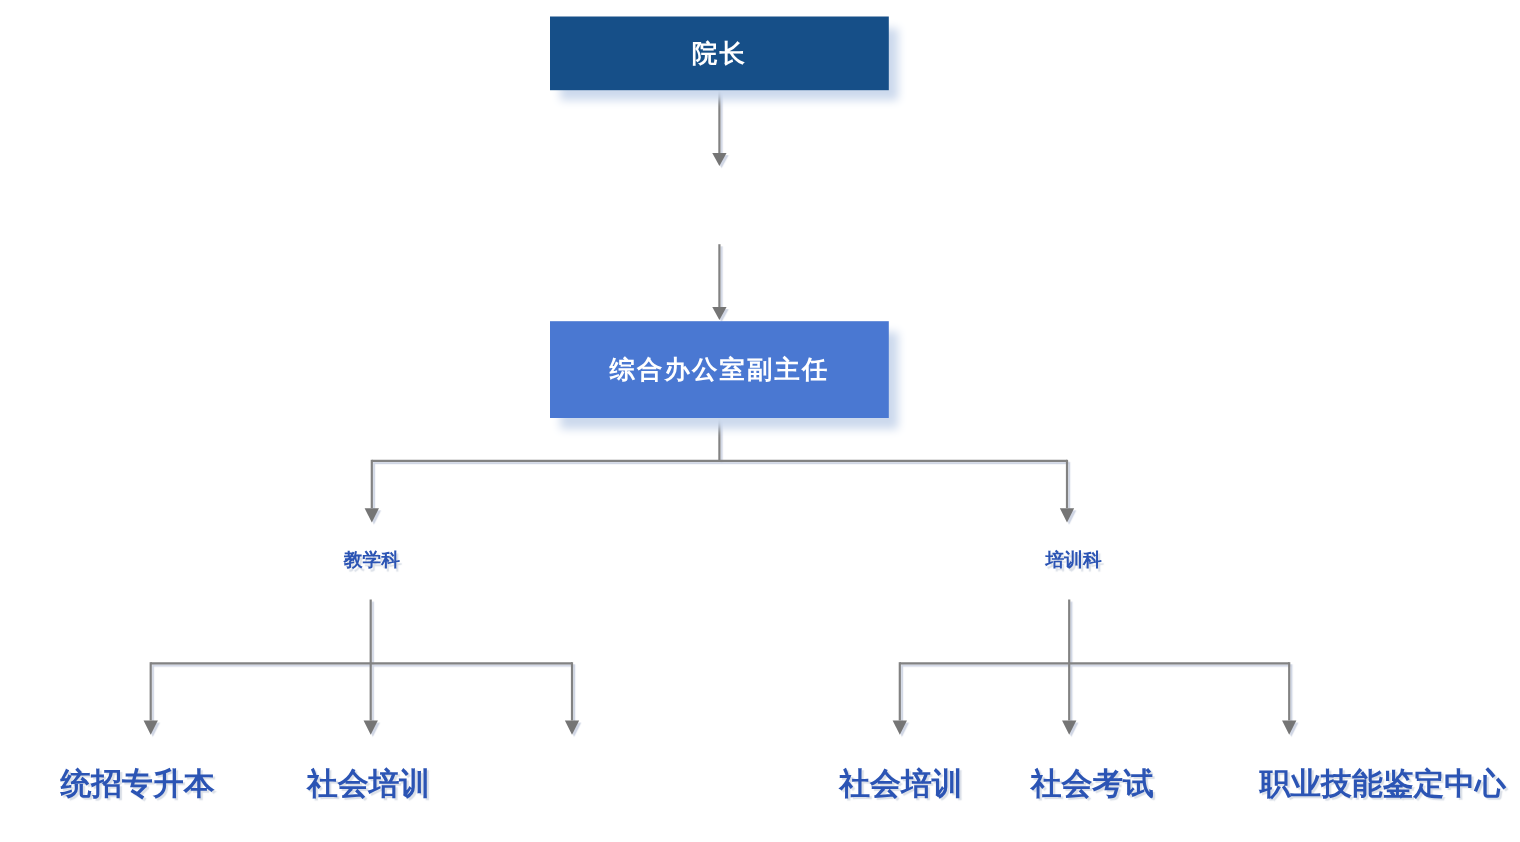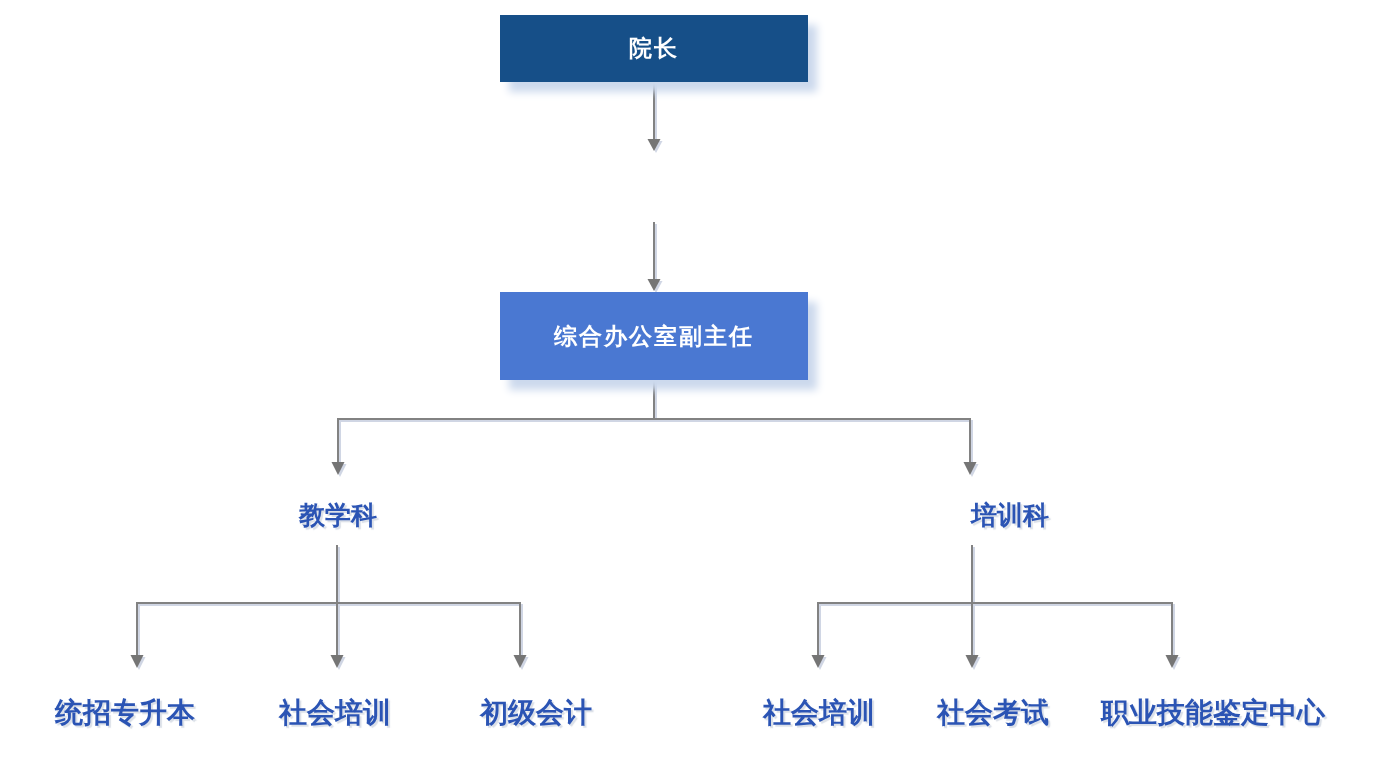--- a/index.html
+++ b/index.html
@@ -49,21 +49,21 @@
     box-shadow: 9px 10px 8px var(--box_shadow, #ccd9ed);
   }
   .org-box.level1 { top: 15px;  background: var(--node_level1_bg, #164f88); }
   .org-box.level2 { top: 152px; background: var(--node_level2_bg, #1063b4); }
   .org-box.level3 { top: 292px; background: var(--node_level3_bg, #4a78d2); height: 88px; }
   .branch-label {
     position: absolute;
     top: 498px;
     transform: translateX(-50%);
     color: var(--branch_label_text, #2b54b4);
-    font-size: 26px;
+    font-size: 17px;
     font-weight: bold;
     white-space: nowrap;
     text-shadow: 2px 2px 1px rgba(150, 162, 185, 0.35);
   }
   .leaf-label {
     position: absolute;
     top: 694px;
     transform: translateX(-50%);
     color: var(--branch_label_text, #2b54b4);
     font-size: 28px;
@@ -116,23 +116,22 @@
       <polygon points="811.5,655 824.5,655 818,668"></polygon>
       <line x1="1172" y1="602" x2="1172" y2="655"></line>
       <polygon points="1165.5,655 1178.5,655 1172,668"></polygon>
     </g>
   </svg>
 
   <div class="org-box level1">院长</div>
   <div class="org-box level3">综合办公室副主任</div>
 
   <div class="branch-label" style="left:338px">教学科</div>
-  <div class="branch-label" style="left:1010px">培训科</div>
+  <div class="branch-label" style="left:976px">培训科</div>
 
   <div class="leaf-label" style="left:125px">统招专升本</div>
   <div class="leaf-label" style="left:335px">社会培训</div>
-  <div class="leaf-label" style="left:536px">初级会计</div>
 
   <div class="leaf-label" style="left:993px">社会考试</div>
   <div class="leaf-label" style="left:819px">社会培训</div>
-  <div class="leaf-label" style="left:1213px">职业技能鉴定中心</div>
+  <div class="leaf-label" style="left:1257px">职业技能鉴定中心</div>
 
 </div>
 
 </body></html>

